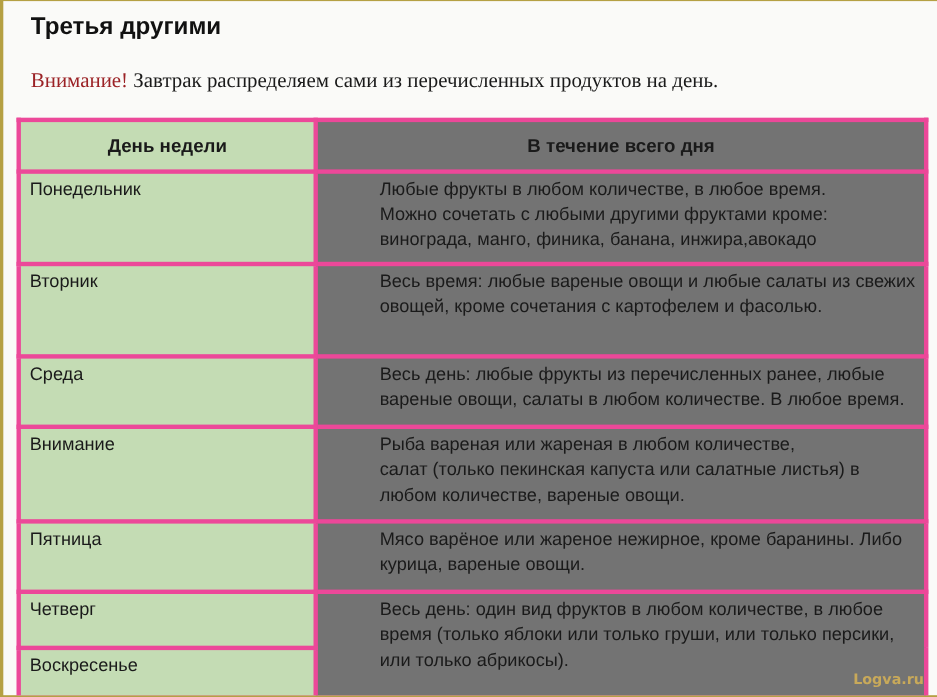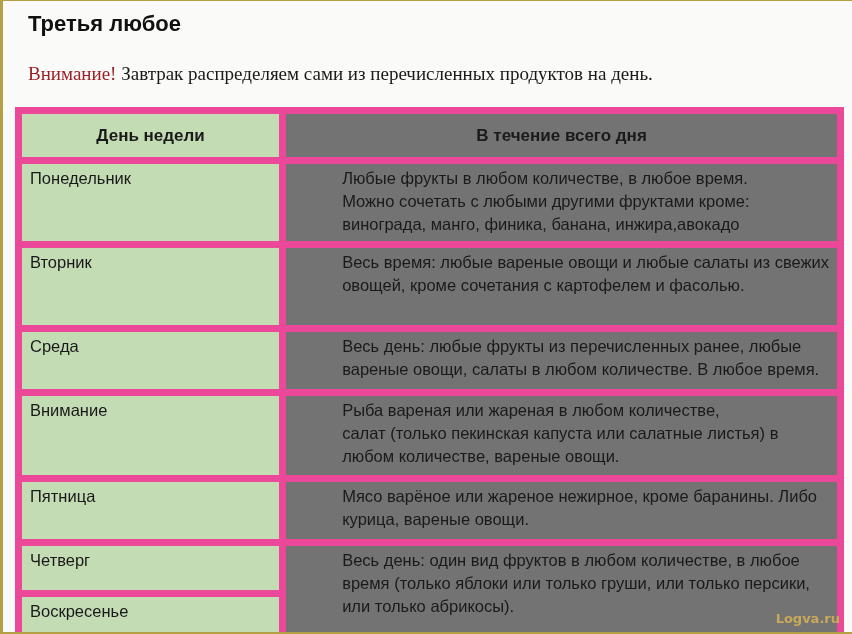--- a/index.html
+++ b/index.html
@@ -24,21 +24,21 @@
     }
     .notice .warn { color: #9b2226; }
     table.plan {
       position: absolute; left: 12px; top: 106px;
       width: 829px;
       border-collapse: collapse;
       font-family: "Liberation Sans", sans-serif;
       font-size: 16.5px; color: #1a1a1a;
     }
     table.plan td, table.plan th {
-      border: 7px solid #ec4899;
+      border: 4px solid #ec4899;
       vertical-align: top;
       padding: 3px 8px 0 8px;
       line-height: 23px;
     }
     table.plan th {
       font-weight: bold; font-size: 17px;
       text-align: center; vertical-align: middle;
       height: 43px; padding: 0;
     }
     .day { background: #c4dcb4; width: 260px; }
@@ -46,21 +46,21 @@
     .desc .line { display: block; white-space: nowrap; margin-left: 48px; }
     .watermark {
       position: absolute; right: 12px; bottom: 6px;
       font-family: "DejaVu Sans", sans-serif;
       font-weight: bold; font-size: 13px; color: #c8a95a;
     }
   </style>
 </head>
 <body>
 
-<div class="title">Третья любое</div>
+<div class="title">Третья другими</div>
 
 <div class="notice"><span class="warn">Внимание!</span><span> Завтрак распределяем сами из перечисленных продуктов на день.</span></div>
 
 <table class="plan">
   <tbody>
       <tr>
     <th class="day">День недели</th>
     <th class="desc">В течение всего дня</th>
   </tr>
   <tr style="height:84px">

